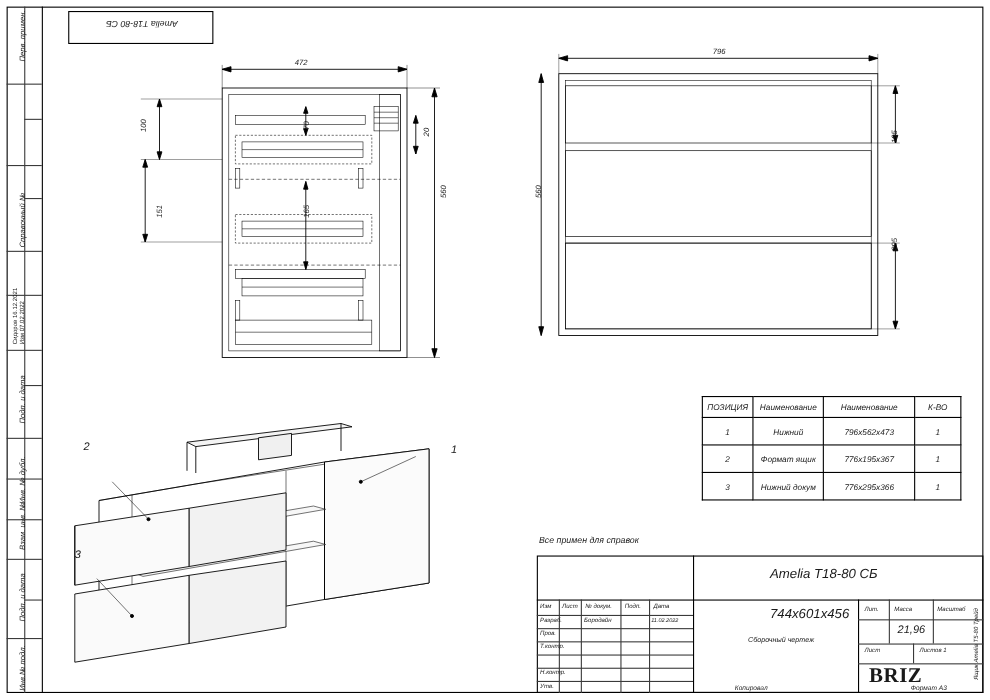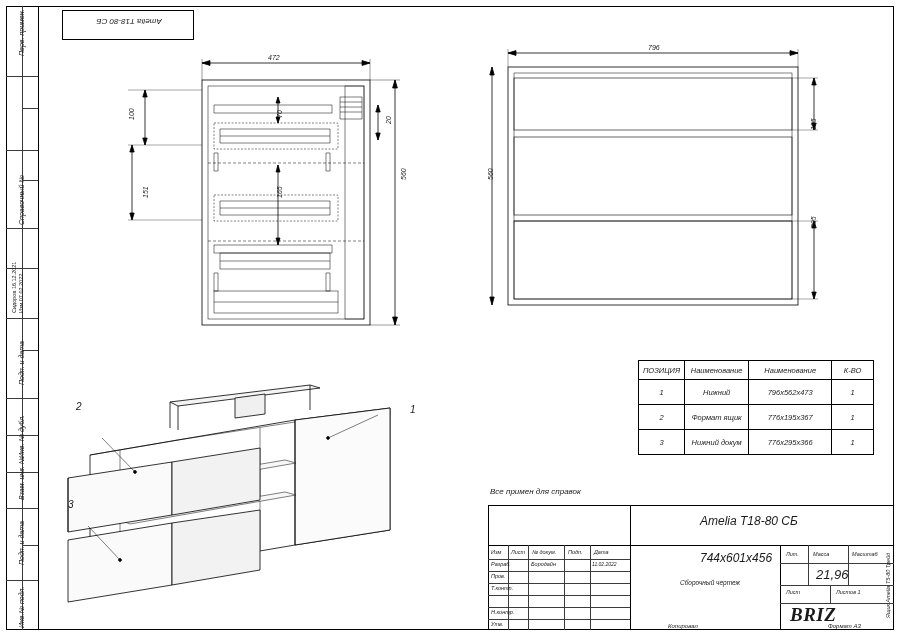--- a/index.html
+++ b/index.html
@@ -11,21 +11,21 @@
   .thin{background:#3a3a3a;}
   .txt{position:absolute;white-space:nowrap;font-size:7px;line-height:1;}
   .txt.it{font-style:italic;}
   .rot90{transform-origin:0 0;transform:rotate(-90deg);}
   .rot180{transform-origin:50% 50%;transform:rotate(180deg);}
   .dim{font-size:7px;font-style:italic;}
   .box{position:absolute;border:1px solid #000;box-sizing:border-box;}
   svg{position:absolute;left:0;top:0;overflow:visible;}
   .tbl{position:absolute;border-collapse:collapse;font-size:7.5px;font-style:italic;}
   .tbl td,.tbl th{border:1px solid #000;text-align:center;padding:1px 0;font-weight:normal;}
-  .brand{font-family:"Liberation Serif",serif;font-weight:bold;font-style:italic;}
+  .brand{font-family:"Liberation Serif",serif;font-weight:bold;}
 </style>
 </head>
 <body>
 
 <div id="sheet">
 
   <div class="box" style="left:6px;top:6px;width:888px;height:624px;border-width:1.5px;"></div>
 
   <div class="ln v" style="left:38px;top:6px;height:624px;"></div>
 
@@ -304,21 +304,21 @@
     <div class="ln h thin" style="left:780px;top:563px;width:114px;"></div>
     <div class="ln h thin" style="left:780px;top:585px;width:114px;"></div>
     <div class="ln v thin" style="left:808px;top:545px;height:40px;"></div>
     <div class="ln v thin" style="left:848px;top:545px;height:40px;"></div>
     <div class="ln v thin" style="left:830px;top:585px;height:18px;"></div>
     <div class="ln h thin" style="left:780px;top:603px;width:114px;"></div>
 
     <div class="txt it" style="left:786px;top:552px;font-size:5.5px;">Лит.</div>
     <div class="txt it" style="left:813px;top:552px;font-size:5.5px;">Масса</div>
     <div class="txt it" style="left:852px;top:552px;font-size:5.5px;">Масштаб</div>
-    <div class="txt it" style="left:816px;top:568px;font-size:13px;">21,96</div>
+    <div class="txt it" style="left:816px;top:568px;font-size:10px;">21,96</div>
     <div class="txt it" style="left:786px;top:590px;font-size:5.5px;">Лист</div>
     <div class="txt it" style="left:836px;top:590px;font-size:5.5px;">Листов 1</div>
 
     <div class="txt brand" style="left:790px;top:605px;font-size:19px;letter-spacing:0.5px;">BRIZ</div>
   </div>
 
   <div class="txt it" style="left:668px;top:623px;font-size:6px;">Копировал</div>
   <div class="txt it" style="left:828px;top:623px;font-size:6px;">Формат А3</div>
   <div class="txt it rot90" style="left:886px;top:618px;font-size:5.5px;">Ящик Amelia T5-80  Трейд</div>
 

